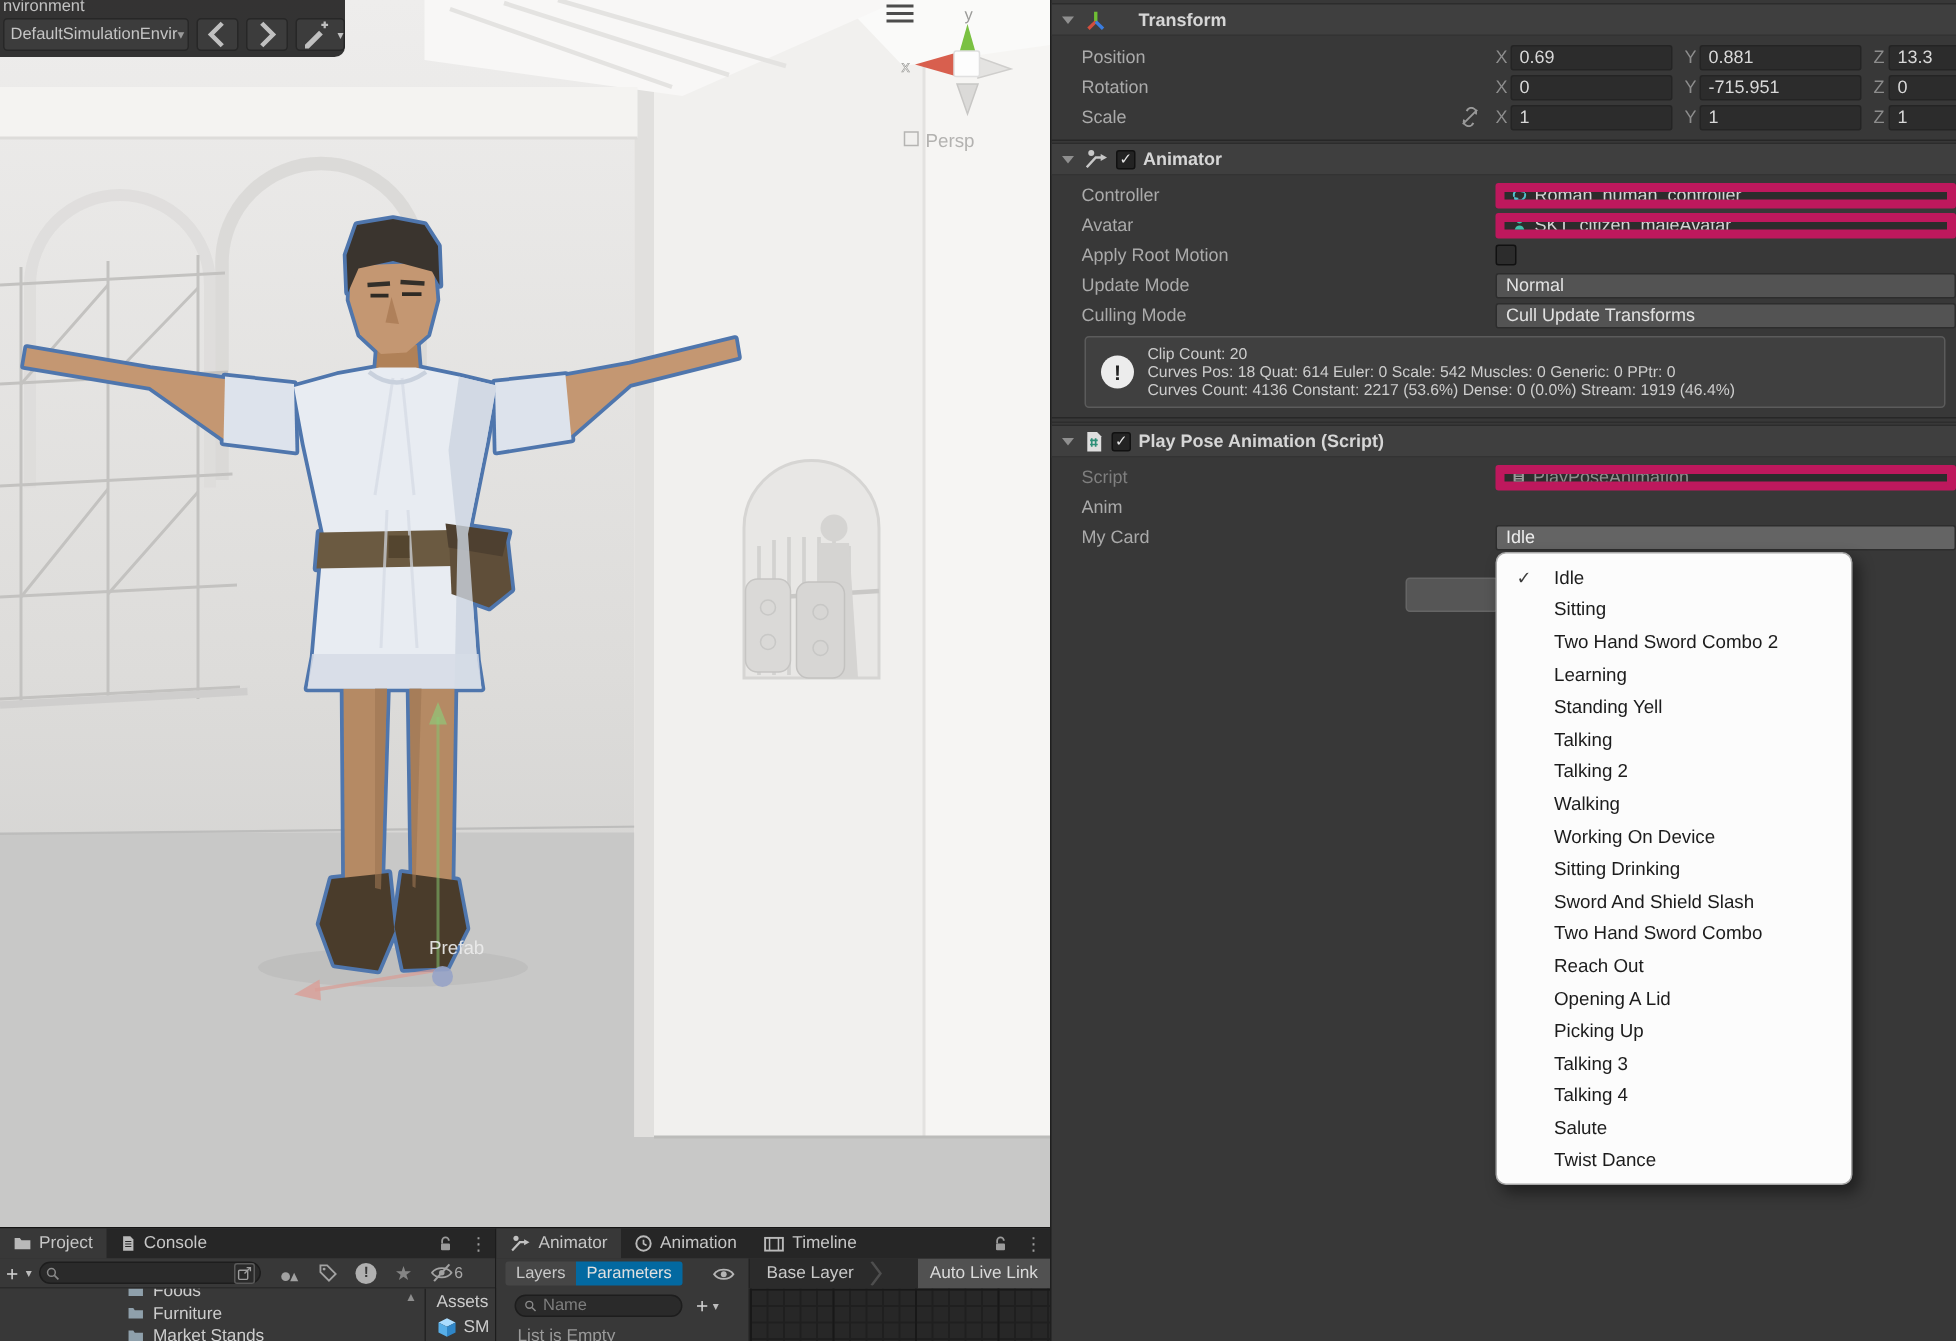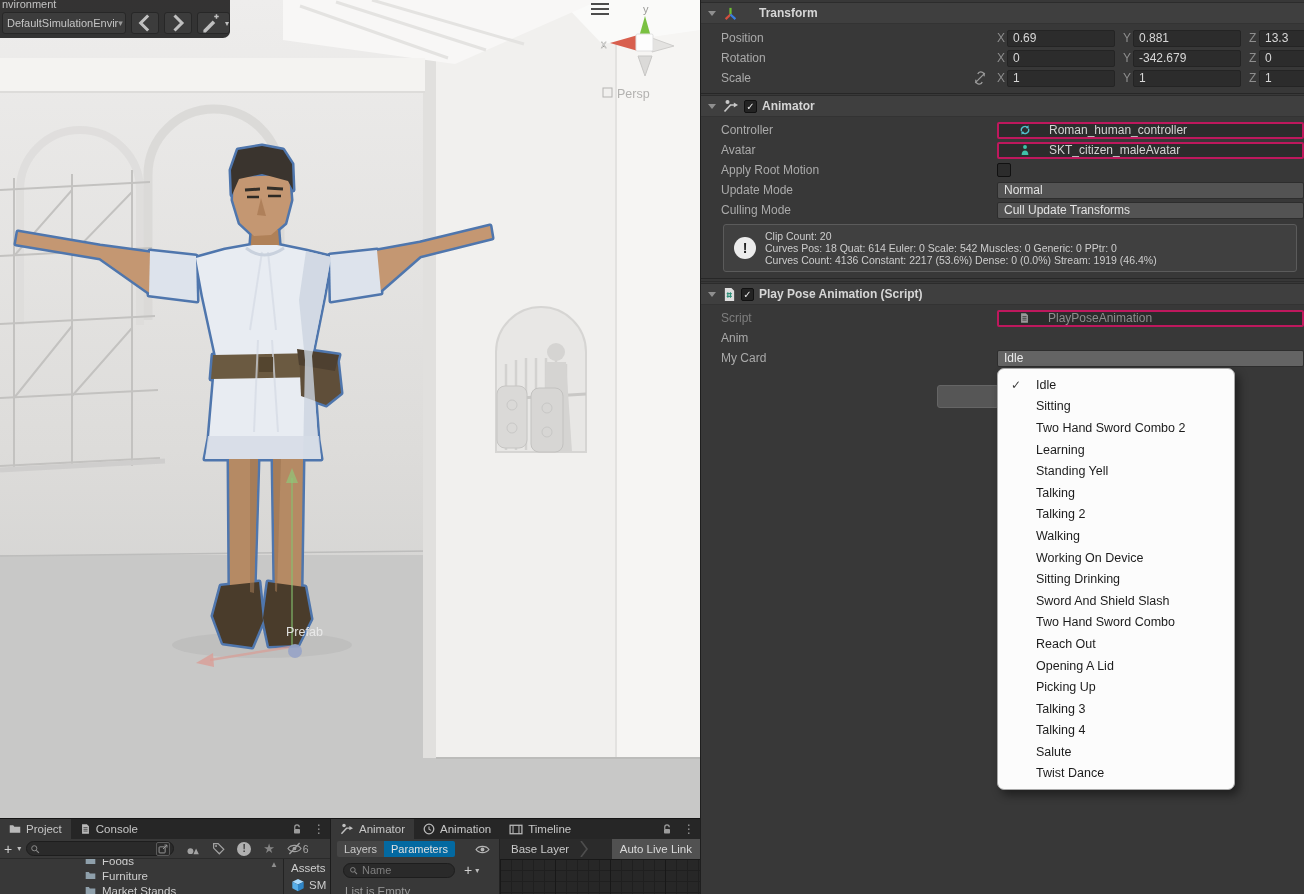--- a/index.html
+++ b/index.html
@@ -20,21 +20,21 @@
 .ovl-btn svg{display:block}
 
 
 .inspector{position:absolute;left:700px;top:0;width:604px;height:894px;background:#383838;border-left:1px solid #1f1f1f;overflow:hidden}
 .ih{position:absolute;left:0;right:0;height:22px;background:#3f3f3f;border-top:1px solid #2c2c2c;border-bottom:1px solid #333;display:flex;align-items:center;gap:5px;padding-left:5px;color:#d6d6d6;font-weight:bold;font-size:12px}
 .fold{width:0;height:0;border-left:4px solid transparent;border-right:4px solid transparent;border-top:5px solid #8f8f8f;margin:0 2px;flex:none}
 .cbx{width:13px;height:13px;background:#232323;border:1px solid #111;border-radius:2px;color:#e6e6e6;font-size:10px;line-height:11px;text-align:center;flex:none}
 .irow{position:absolute;left:0;right:0;height:20px;display:flex;align-items:center;padding-left:20px;font-size:12px;color:#aaa}
 .irow .lbl{width:276px;flex:none;overflow:hidden;white-space:nowrap}
 .irow .lbl.dim{color:#7e7e7e}
-.objfield{flex:1;height:17px;background:#2c2c2c;border:2px solid #be185d;border-radius:2px;display:flex;align-items:center;gap:18px;padding:0 20px;color:#d4d4d4;overflow:hidden;white-space:nowrap}
+.objfield{flex:1;height:17px;background:#2c2c2c;border:6px solid #be185d;border-radius:2px;display:flex;align-items:center;gap:4px;padding:0 4px;color:#d4d4d4;overflow:hidden;white-space:nowrap}
 .objfield.dim{color:#8e8e8e}
 .ddfield{flex:1;height:17px;background:#535353;border:1px solid #2d2d2d;border-radius:2px;display:flex;align-items:center;padding:0 6px;color:#e2e2e2;overflow:hidden;white-space:nowrap}
 .ddfield.open{background:#646464;color:#ececec}
 .axis{display:flex;align-items:center;margin-right:8px;flex:none}
 .axis .axl{width:10px;color:#8d8d8d;flex:none}
 .axis .num{width:108px;height:17px;background:#2c2c2c;border:1px solid #242424;border-radius:2px;color:#d8d8d8;display:flex;align-items:center;padding-left:5px;flex:none;white-space:nowrap}
 .linkicon{position:absolute;left:272px;top:3px;color:#9a9a9a}
 .infobox{position:absolute;left:22px;right:7px;top:224px;height:48px;background:#404040;border:1px solid #5b5b5b;border-radius:3px;display:flex;align-items:center;gap:9px;padding:0 10px;overflow:hidden}
 .infobox .itext{font-size:10.5px;line-height:12px;color:#cdcdcd;white-space:nowrap}
 .ibang{width:22px;height:22px;border-radius:50%;background:#ececec;color:#222;font-weight:bold;font-size:14px;line-height:22px;text-align:center;flex:none}
@@ -366,21 +366,21 @@
         </span>
     </div>
     <div class="irow" style="top:48px">
       <span class="lbl">Rotation</span>
       <span class="axis">
           <span class="axl">X</span>
           <span class="num">0</span>
         </span>
       <span class="axis">
           <span class="axl">Y</span>
-          <span class="num">-342.679</span>
+          <span class="num">-715.951</span>
         </span>
       <span class="axis">
           <span class="axl">Z</span>
           <span class="num">0</span>
         </span>
     </div>
     <div class="irow" style="top:68px">
       <span class="lbl">Scale</span>
       <span class="linkicon"><svg width="14" height="14">
             <use href="#i-linkoff"></use>

